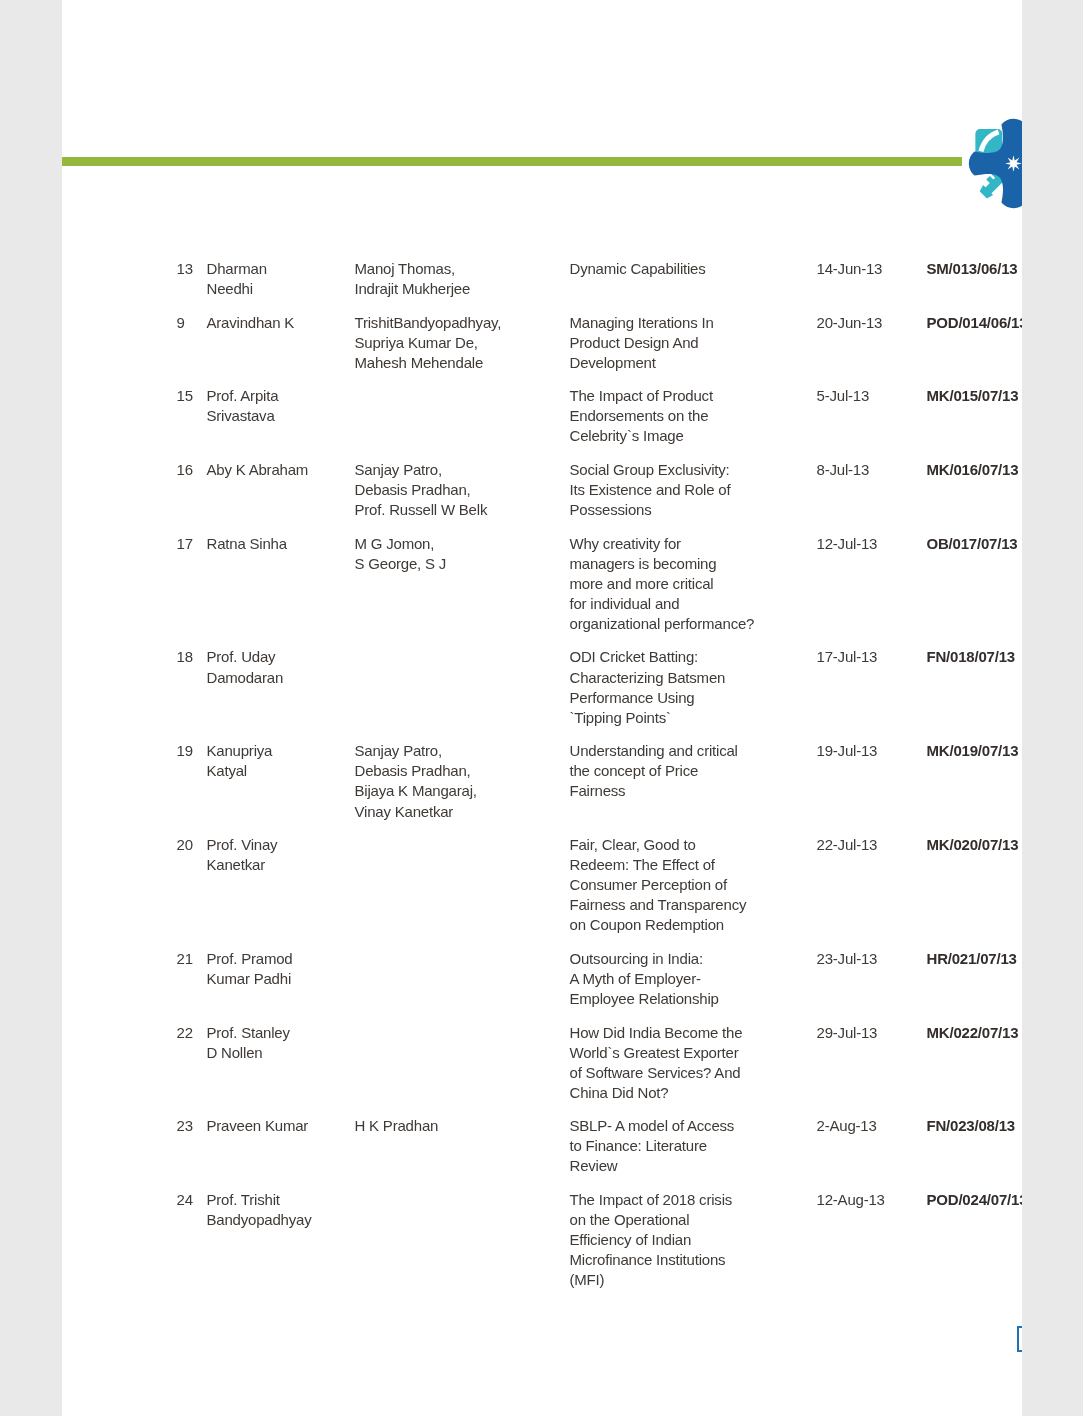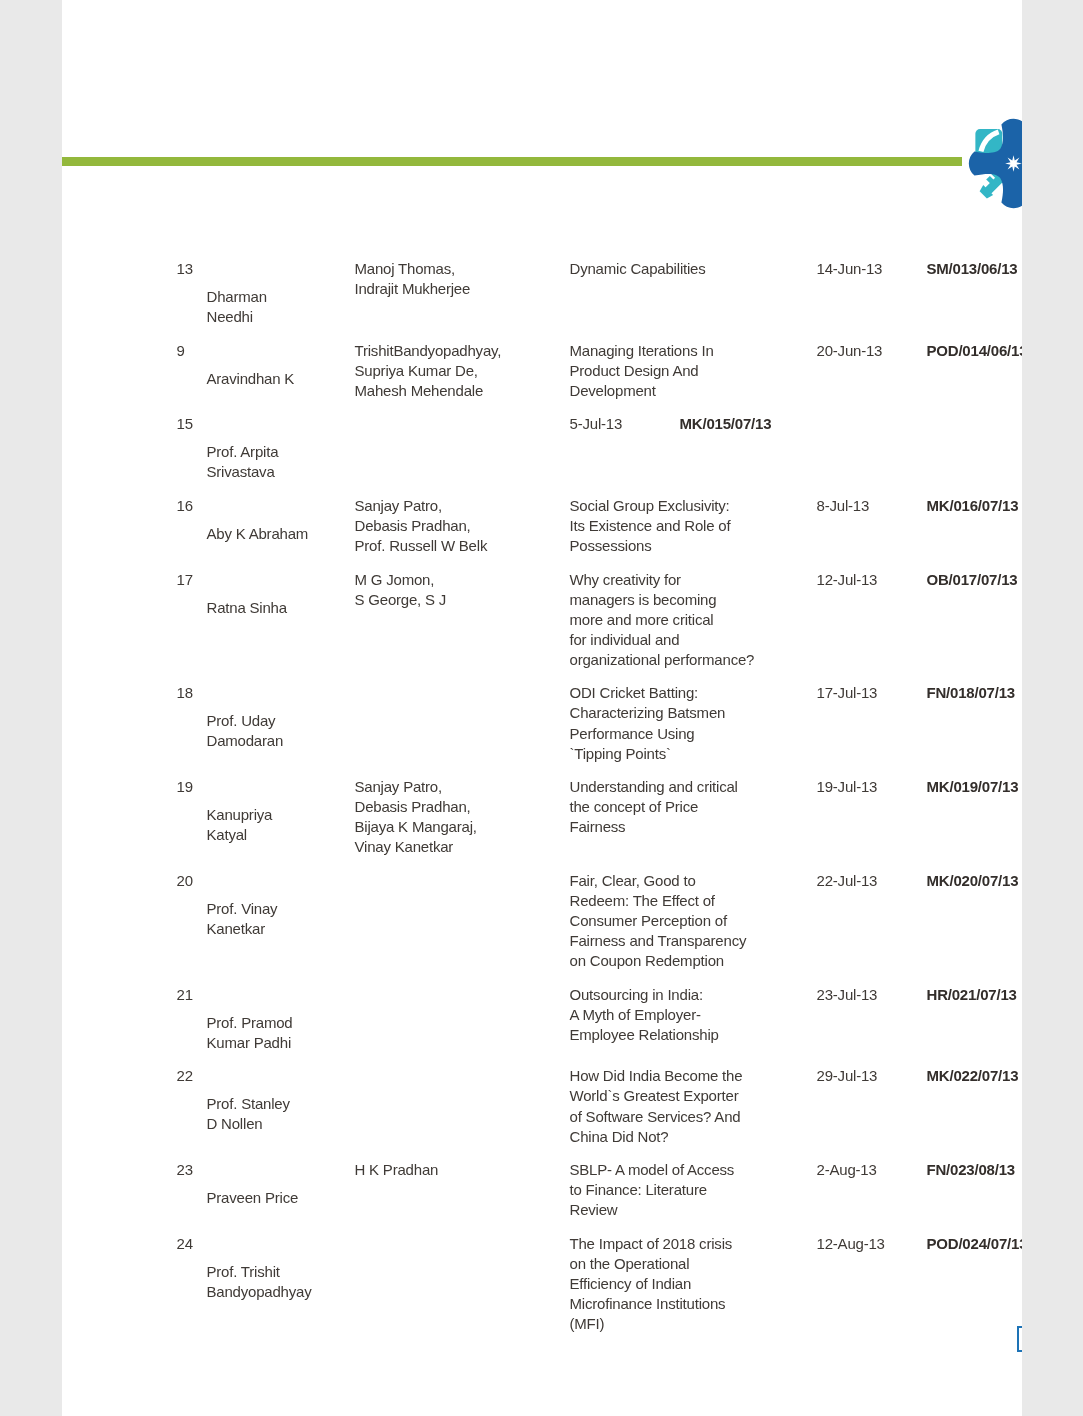--- a/index.html
+++ b/index.html
@@ -36,21 +36,21 @@
   }
   .row{display:flex;align-items:flex-start;margin-bottom:13.4px;}
   .cell{
     font-size:15px;line-height:20.1px;
     color:var(--text);
     white-space:pre-line;
     letter-spacing:-0.2px;
     box-sizing:border-box;
   }
   .c-no{width:30px;}
-  .c-author{width:148px;padding-right:8px;margin-top:28px;}
+  .c-author{width:148px;padding-right:8px;}
   .c-coauthors{width:215px;padding-right:8px;}
   .c-title{width:247px;padding-right:10px;}
   .c-date{width:110px;}
   .c-code{flex:1;font-weight:bold;color:var(--code);}
   .page-number{
     position:absolute;left:955px;top:1326px;
     width:43px;height:26px;
     border:2px solid var(--pn);
     color:var(--pn);
     font-size:12px;
@@ -129,20 +129,23 @@
 Development</div>
     <div class="cell c-date">20-Jun-13</div>
     <div class="cell c-code">POD/014/06/13</div>
   </div>
 
   <div class="row">
     <div class="cell c-no">15</div>
     <div class="cell c-author">Prof. Arpita
 Srivastava</div>
     <div class="cell c-coauthors"></div>
+    <div class="cell c-title">The Impact of Product
+Endorsements on the
+Celebrity`s Image</div>
     <div class="cell c-date">5-Jul-13</div>
     <div class="cell c-code">MK/015/07/13</div>
   </div>
 
   <div class="row">
     <div class="cell c-no">16</div>
     <div class="cell c-author">Aby K Abraham</div>
     <div class="cell c-coauthors">Sanjay Patro,
 Debasis Pradhan,
 Prof. Russell W Belk</div>
@@ -229,21 +232,21 @@
     <div class="cell c-title">How Did India Become the
 World`s Greatest Exporter
 of Software Services? And
 China Did Not?</div>
     <div class="cell c-date">29-Jul-13</div>
     <div class="cell c-code">MK/022/07/13</div>
   </div>
 
   <div class="row">
     <div class="cell c-no">23</div>
-    <div class="cell c-author">Praveen Price</div>
+    <div class="cell c-author">Praveen Kumar</div>
     <div class="cell c-coauthors">H K Pradhan</div>
     <div class="cell c-title">SBLP- A model of Access
 to Finance: Literature
 Review</div>
     <div class="cell c-date">2-Aug-13</div>
     <div class="cell c-code">FN/023/08/13</div>
   </div>
 
   <div class="row">
     <div class="cell c-no">24</div>

